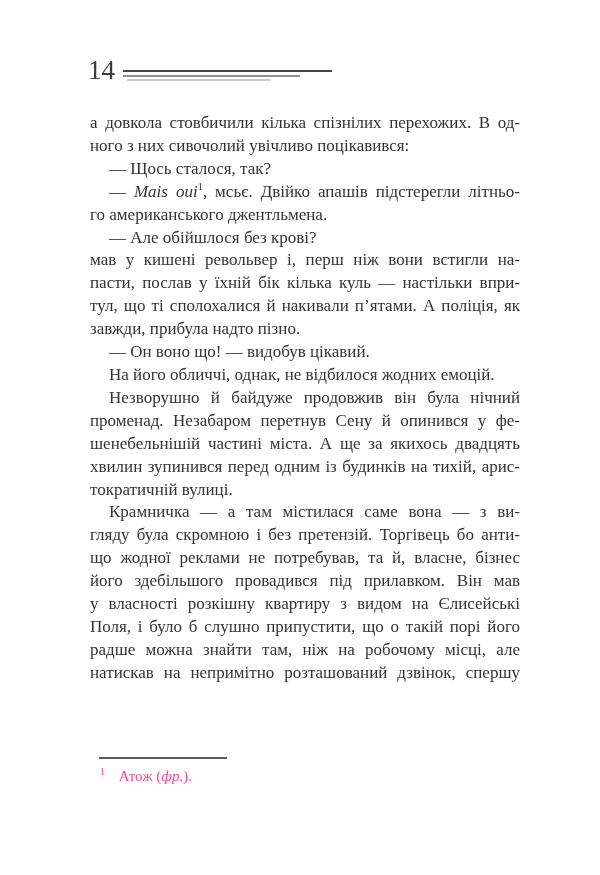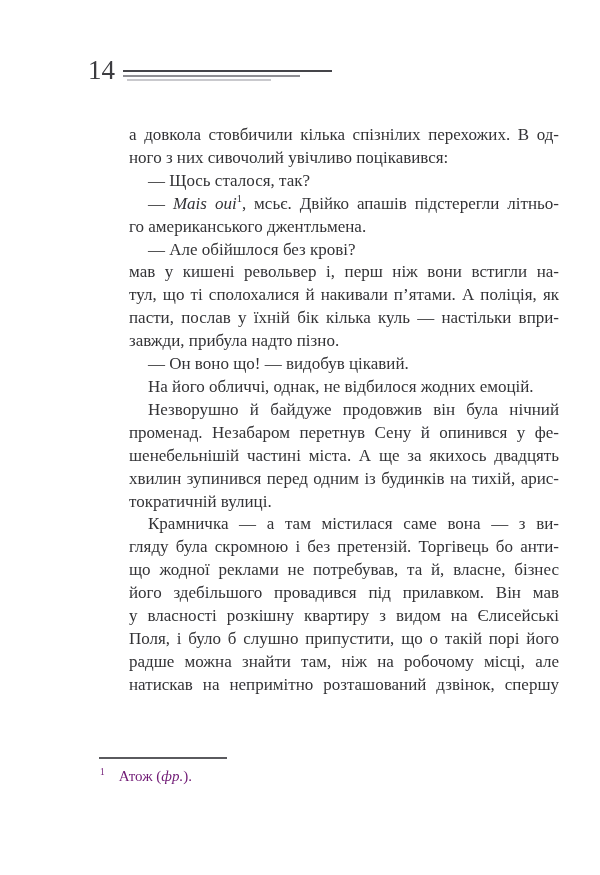--- a/index.html
+++ b/index.html
@@ -20,25 +20,24 @@
     line-height: 1.1;
     color: #3c3c40;
   }
   .rule { position: absolute; }
   .rule1 { left: 123px; top: 70px; width: 209px; height: 2px;   background: #45454a; }
   .rule2 { left: 123px; top: 75px; width: 177px; height: 2px;   background: #8f8f94; }
   .rule3 { left: 127px; top: 79px; width: 144px; height: 1.5px; background: #c9c9cd; }
   .text-block {
     position: absolute;
     left: 90px;
-    top: 124px;
+    top: 112px;
     width: 430px;
     font-size: 17px;
     line-height: 22.9px;
-    margin-left: 39px;
   }
   .para { margin: 0; }
   .line { text-align: justify; }
   .line.j { text-align-last: justify; }
   .line.l { text-align-last: left; }
   .line.ind { padding-left: 19px; }
   em { font-style: italic; }
   sup { font-size: 0.62em; vertical-align: super; line-height: 0; }
   .fn-rule {
     position: absolute;
@@ -49,21 +48,21 @@
     background: #5a5a5e;
   }
   .footnote {
     position: absolute;
     left: 90px;
     top: 766px;
     width: 430px;
     padding-left: 10px;
     font-size: 15px;
     line-height: 20px;
-    color: #701a75;
+    color: #ec4899;
   }
   .footnote .fn-marker { margin-right: 14px; }
 </style>
 </head>
 <body>
 
 <div class="page">
 
   <span class="page-number">14</span>
   <div class="rule rule1"></div>
@@ -80,22 +79,22 @@
       </div>
       <div class="para">
         <div class="line j ind"><span>— </span><em>Mais oui</em><sup>1</sup><span>, мсьє. Двійко апашів підстерегли літньо-</span></div>
         <div class="line l"><span>го американського джентльмена.</span></div>
       </div>
       <div class="para">
         <div class="line l ind"><span>— Але обійшлося без крові?</span></div>
       </div>
       <div class="para">
         <div class="line j"><span>мав у кишені револьвер і, перш ніж вони встигли на-</span></div>
+        <div class="line j"><span>пасти, послав у їхній бік кілька куль — настільки впри-</span></div>
         <div class="line j"><span>тул, що ті сполохалися й накивали п’ятами. А поліція, як</span></div>
-        <div class="line j"><span>пасти, послав у їхній бік кілька куль — настільки впри-</span></div>
         <div class="line l"><span>завжди, прибула надто пізно.</span></div>
       </div>
       <div class="para">
         <div class="line l ind"><span>— Он воно що! — видобув цікавий.</span></div>
       </div>
       <div class="para">
         <div class="line l ind"><span>На його обличчі, однак, не відбилося жодних емоцій.</span></div>
       </div>
       <div class="para">
         <div class="line j ind"><span>Незворушно й байдуже продовжив він була нічний</span></div>

